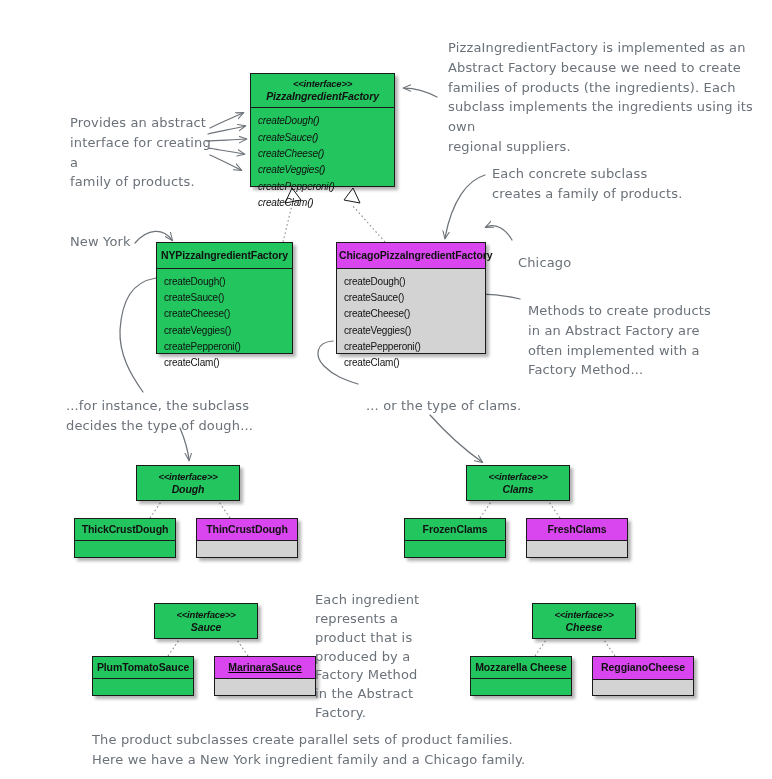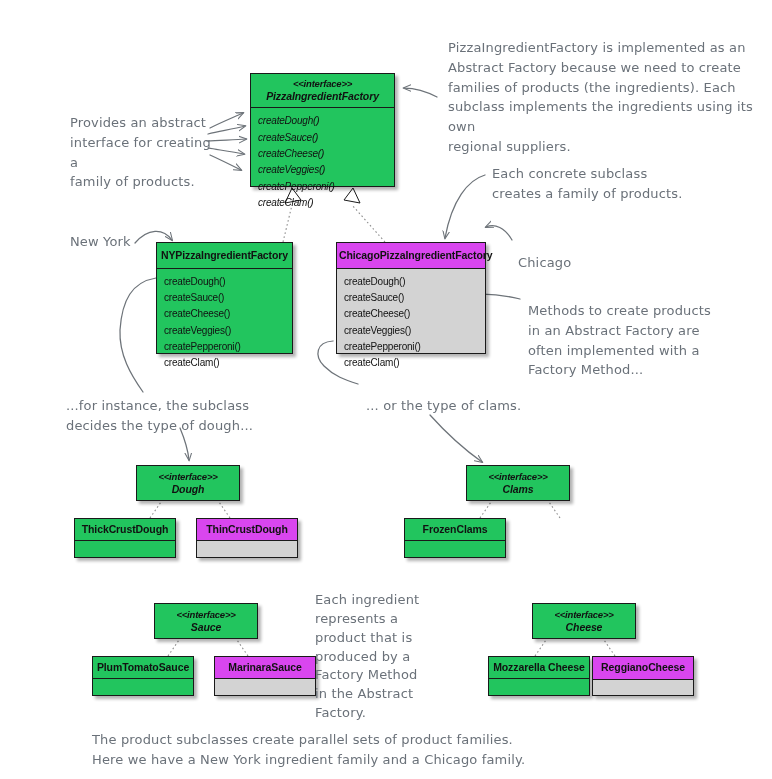--- a/index.html
+++ b/index.html
@@ -244,50 +244,56 @@
     </div>
   </div>
 
   <div class="uml-box" style="left:404px; top:518px; width:102px; height:40px;">
     <div class="uml-head" style="padding-top:4px; padding-bottom:4px;">
       <span class="cname">FrozenClams</span>
     </div>
     <div class="uml-body empty"></div>
   </div>
 
+  <div class="uml-box gray" style="left:526px; top:518px; width:102px; height:40px;">
+    <div class="uml-head" style="padding-top:4px; padding-bottom:4px;">
+      <span class="cname">FreshClams</span>
+    </div>
+    <div class="uml-body empty"></div>
+  </div>
 
   <div class="uml-box" style="left:154px; top:603px; width:104px; height:36px;">
     <div class="uml-head" style="border-bottom:none; padding-top:5px;">
       <span class="stereo">&lt;&lt;interface&gt;&gt;</span>
       <span class="cname italic">Sauce</span>
     </div>
   </div>
 
   <div class="uml-box" style="left:92px; top:656px; width:102px; height:40px;">
     <div class="uml-head" style="padding-top:4px; padding-bottom:4px;">
       <span class="cname">PlumTomatoSauce</span>
     </div>
     <div class="uml-body empty"></div>
   </div>
 
-  <div class="uml-box gray" style="left:214px; top:656px; width:102px; height:40px;">
+  <div class="uml-box gray" style="left:214px; top:656px; width:102px; height:40px;text-decoration:underline;">
     <div class="uml-head" style="padding-top:4px; padding-bottom:4px;">
       <span class="cname">MarinaraSauce</span>
     </div>
     <div class="uml-body empty"></div>
   </div>
 
   <div class="uml-box" style="left:532px; top:603px; width:104px; height:36px;">
     <div class="uml-head" style="border-bottom:none; padding-top:5px;">
       <span class="stereo">&lt;&lt;interface&gt;&gt;</span>
       <span class="cname italic">Cheese</span>
     </div>
   </div>
 
-  <div class="uml-box" style="left:488px; top:656px; width:102px; height:40px;">
+  <div class="uml-box" style="left:470px; top:656px; width:102px; height:40px;">
     <div class="uml-head" style="padding-top:4px; padding-bottom:4px;">
       <span class="cname">Mozzarella Cheese</span>
     </div>
     <div class="uml-body empty"></div>
   </div>
 
   <div class="uml-box gray" style="left:592px; top:656px; width:102px; height:40px;">
     <div class="uml-head" style="padding-top:4px; ">
       <span class="cname">ReggianoCheese</span>
     </div>

